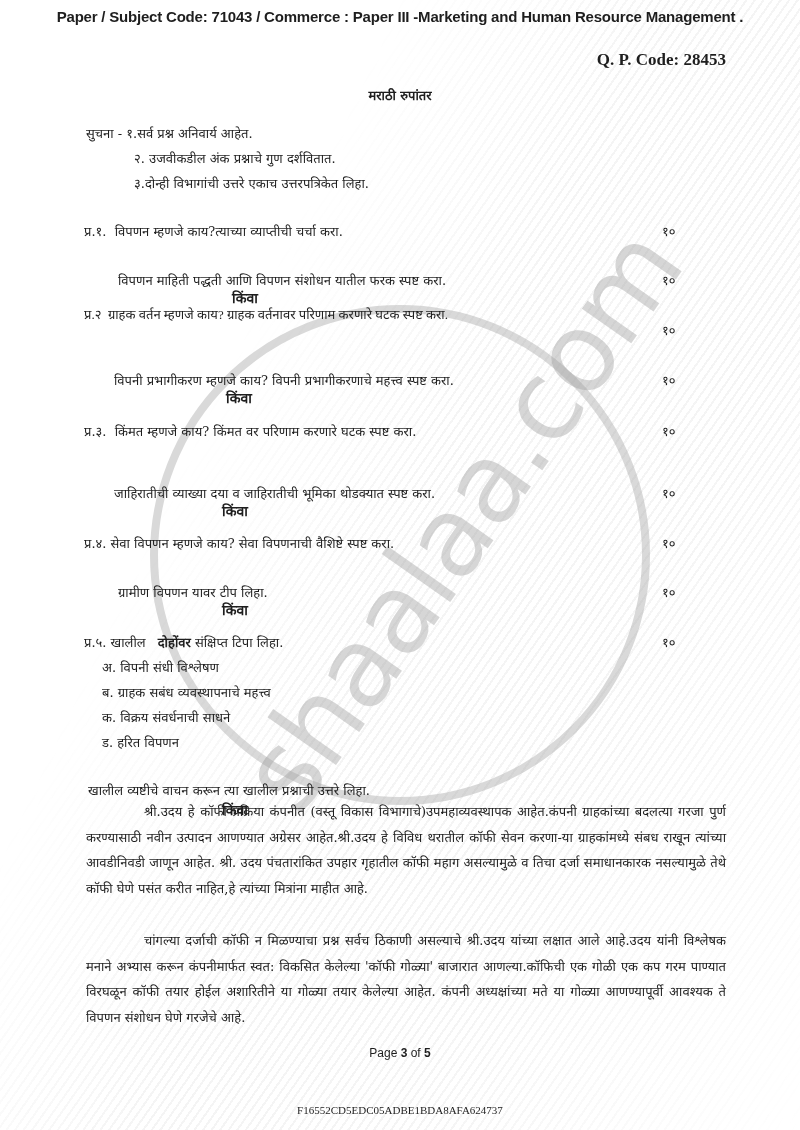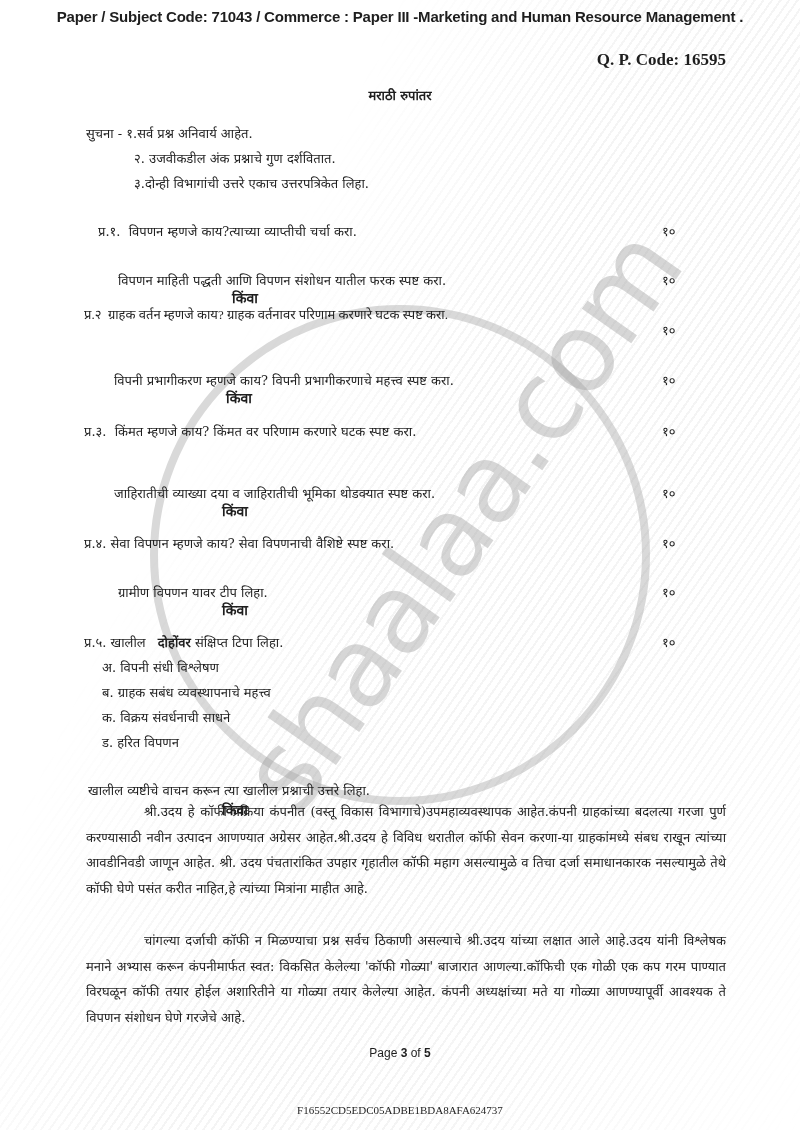--- a/index.html
+++ b/index.html
@@ -139,30 +139,30 @@
 </head>
 <body>
 
 <div class="page">
 
   <div class="hash-watermark"></div>
   <div class="circle-watermark"></div>
   <div class="text-watermark">shaalaa.com</div>
 
   <div class="header-line">Paper / Subject Code: 71043 / Commerce : Paper III -Marketing and Human Resource Management .</div>
-  <div class="qp-code">Q. P. Code: 16595</div>
+  <div class="qp-code">Q. P. Code: 28453</div>
   <div class="section-title">मराठी रुपांतर</div>
 
   <div class="line" style="left:86px; top:125px;">
     <span>सुचना - </span><span>१.सर्व प्रश्न अनिवार्य आहेत.</span>
   </div>
   <div class="line" style="left:134px; top:150px;">२. उजवीकडील अंक प्रश्नाचे गुण दर्शवितात.</div>
   <div class="line" style="left:134px; top:175px;">३.दोन्ही विभागांची उत्तरे एकाच उत्तरपत्रिकेत लिहा.</div>
 
-  <div class="line" style="left:84px; top:223px;margin-left:14px;">
+  <div class="line" style="left:84px; top:223px;">
     <span>प्र.१.</span>&nbsp;
     <span>विपणन म्हणजे काय?त्याच्या व्याप्तीची चर्चा करा.</span>
   </div>
   <div class="marks" style="top:223px;">१०</div>
   <div class="kinva" style="left:232px; top:245px;">किंवा</div>
   <div class="line" style="left:118px; top:272px;">विपणन माहिती पद्धती आणि विपणन संशोधन यातील फरक स्पष्ट करा.</div>
   <div class="marks" style="top:272px;">१०</div>
 
   <div class="line" style="left:84px; top:306px;font-family:Liberation Serif, serif;">
     <span>प्र.२</span>&nbsp;

